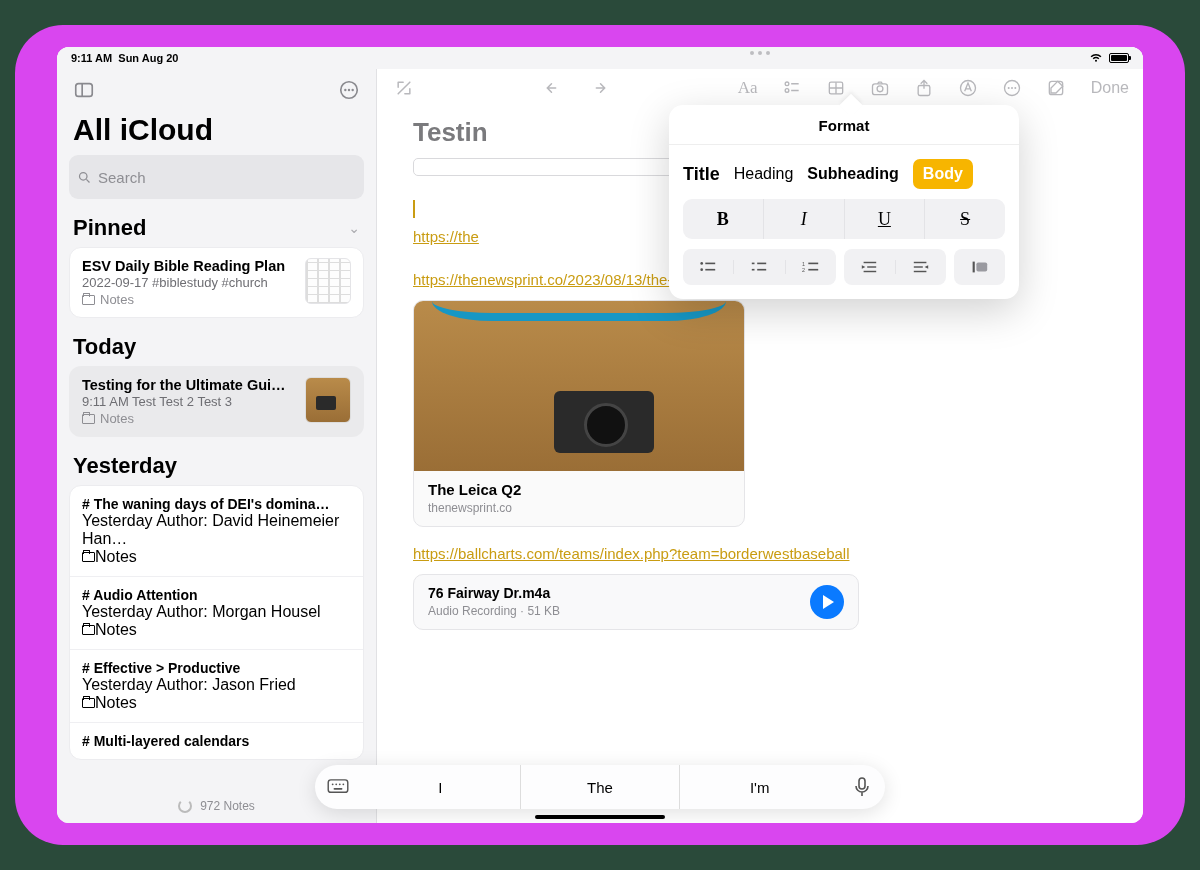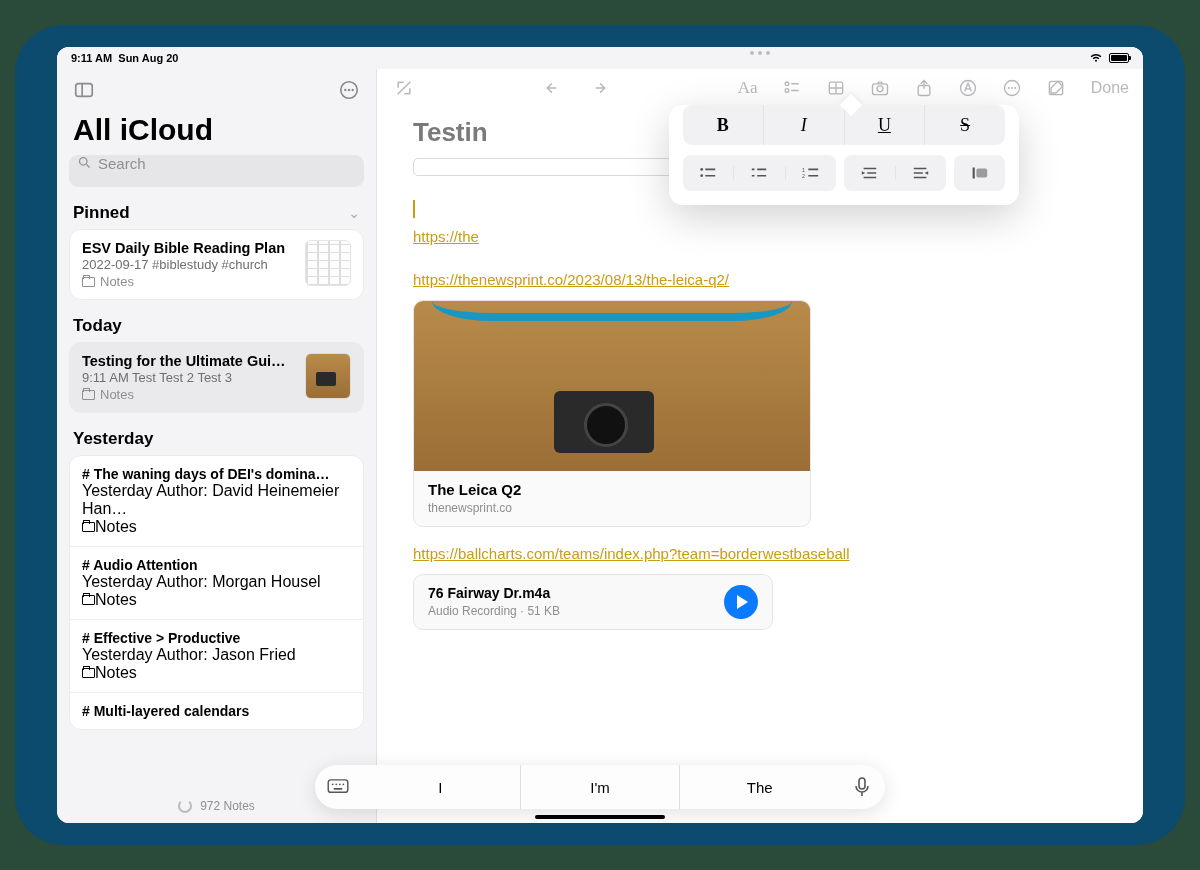--- a/index.html
+++ b/index.html
@@ -16,21 +16,21 @@
 *{box-sizing:border-box;margin:0;padding:0;}
 body{
   background:#2a4a3a;
   font-family:-apple-system,BlinkMacSystemFont,"Helvetica Neue",sans-serif;
   color:var(--text);
   width:1200px;height:870px;overflow:hidden;
   display:flex;align-items:center;justify-content:center;
 }
 
 .ipad{
-  width:1170px;height:820px;background:#0c4a6e;border-radius:48px;
+  width:1170px;height:820px;background:#d946ef;border-radius:48px;
   padding:22px 42px;position:relative;
 }
 .screen{
   width:100%;height:100%;background:var(--bg-editor);border-radius:12px;
   overflow:hidden;position:relative;display:flex;
 }
 
 .status{
   position:absolute;top:0;left:0;right:0;height:22px;
   background:var(--bg-sidebar);
@@ -48,25 +48,25 @@
 
 .sidebar{
   width:320px;background:var(--bg-sidebar);padding-top:22px;
   display:flex;flex-direction:column;border-right:1px solid #e1e1e4;
 }
 .sidebar-top{display:flex;align-items:center;padding:8px 14px;gap:10px;}
 .icon-btn{width:26px;height:26px;display:flex;align-items:center;justify-content:center;color:#8a8a8f;}
 .spacer{flex:1;}
 .title{font-size:30px;font-weight:800;padding:2px 16px 8px;}
 .search{
-  margin:0 12px 10px;background:#e6e6e9;border-radius:9px;height:32px;
-  display:flex;align-items:flex-start;padding:0 8px;color:#8e8e93;gap:6px;font-size:15px;
+  margin:0 12px 10px;background:#e6e6e9;border-radius:9px;height:44px;
+  display:flex;align-items:center;padding:0 8px;color:#8e8e93;gap:6px;font-size:15px;
 }
 .section{padding:6px 16px 4px;display:flex;align-items:center;}
-.section h3{font-size:17px;font-weight:700;}
+.section h3{font-size:22px;font-weight:700;}
 .chev{margin-left:auto;color:#acacb0;font-size:14px;transform:rotate(0deg);}
 .card{
   margin:2px 12px 10px;background:#fff;border-radius:12px;padding:10px 12px;
   border:1px solid #ececef;
 }
 .card.sel{background:var(--sel);border-color:transparent;}
 .card h4{font-size:14.5px;font-weight:700;white-space:nowrap;overflow:hidden;text-overflow:ellipsis;}
 .card .meta{font-size:13px;color:#6e6e73;white-space:nowrap;overflow:hidden;text-overflow:ellipsis;margin-top:1px;}
 .card .loc{font-size:13px;color:#8e8e93;display:flex;align-items:center;gap:5px;margin-top:2px;}
 .card.withthumb{display:flex;gap:10px;}
@@ -92,31 +92,31 @@
 .tbtn{width:26px;height:26px;display:flex;align-items:center;justify-content:center;color:#b8b8bc;}
 .done{margin-left:4px;color:#b8b8bc;font-size:16px;}
 .content{padding:10px 36px;}
 .content h1{font-size:26px;font-weight:800;color:#7a7a7d;margin-bottom:10px;}
 .tbl{border:1px solid #d9d9dc;border-radius:5px;width:420px;display:flex;margin-bottom:18px;}
 .tbl .cell{flex:1;padding:8px 10px;font-size:16px;color:#6f6f72;}
 .tbl .cell+.cell{border-left:1px solid #d9d9dc;}
 .cursor{display:inline-block;width:2px;height:18px;background:var(--link);margin:6px 0 2px;}
 a.link{color:var(--link);text-decoration:underline;font-size:15px;display:inline-block;margin:4px 0;}
 .preview{
-  margin:8px 0 14px;border:1px solid #e5e5e8;border-radius:10px;width:398px;overflow:hidden;background:#fafafa;
+  margin:8px 0 14px;border:1px solid #e5e5e8;border-radius:10px;width:332px;overflow:hidden;background:#fafafa;
 }
 .preview .img{height:170px;background:linear-gradient(#b98b4a,#9a6e36);position:relative;}
 .preview .img .strap{position:absolute;top:0;left:18px;right:18px;height:20px;border-bottom:8px solid #1797c4;border-radius:0 0 120px 120px/0 0 40px 40px;}
 .preview .img .cam{position:absolute;left:140px;top:90px;width:100px;height:62px;background:#2a2a2a;border-radius:6px;}
 .preview .img .cam::after{content:"";position:absolute;left:30px;top:12px;width:38px;height:38px;border-radius:50%;background:#111;border:3px solid #444;}
 .preview .cap{padding:10px 14px;}
 .preview .cap h5{font-size:15px;font-weight:700;}
 .preview .cap span{font-size:12px;color:#8e8e93;}
 .audio{
-  margin:8px 0;width:360px;border:1px solid #e5e5e8;border-radius:10px;padding:10px 14px;
+  margin:8px 0;width:446px;border:1px solid #e5e5e8;border-radius:10px;padding:10px 14px;
   display:flex;align-items:center;gap:16px;background:#f9f9fa;
 }
 .audio .info{flex:1;}
 .audio h5{font-size:14px;font-weight:700;}
 .audio span{font-size:12px;color:#8e8e93;}
 .playbtn{width:34px;height:34px;border-radius:50%;background:#0a7aff;display:flex;align-items:center;justify-content:center;}
 .playbtn::after{content:"";border-left:11px solid #fff;border-top:7px solid transparent;border-bottom:7px solid transparent;margin-left:3px;}
 
 .popover{
   position:absolute;top:58px;left:50%;transform:translateX(-26%);
@@ -374,20 +374,27 @@
         <div class="info">
           <h5>76 Fairway Dr.m4a</h5>
           <span>Audio Recording · 51 KB</span>
         </div>
         <div class="playbtn"></div>
       </div>
     </div>
 
     <div class="popover">
       <div class="pop-arrow"></div>
+      <div class="hdr">Format</div>
+      <div class="styles">
+        <span class="s title">Title</span>
+        <span class="s">Heading</span>
+        <span class="s" style="font-weight:600;">Subheading</span>
+        <span class="s body">Body</span>
+      </div>
       <div class="seg">
         <div class="b bold">B</div>
         <div class="b ital">I</div>
         <div class="b und">U</div>
         <div class="b strk">S</div>
       </div>
       <div class="row2">
         <div class="mini group">
           <div class="m">
                 <svg viewBox="0 0 20 14">
@@ -449,22 +456,22 @@
             <rect x="1" y="1" width="22" height="14" rx="3" fill="none" stroke="#555" stroke-width="1.6"></rect>
             <circle cx="6" cy="6" r="1" fill="#555"></circle>
             <circle cx="10" cy="6" r="1" fill="#555"></circle>
             <circle cx="14" cy="6" r="1" fill="#555"></circle>
             <circle cx="18" cy="6" r="1" fill="#555"></circle>
             <rect x="7" y="10" width="10" height="2" rx="1" fill="#555"></rect>
           </svg>
     </div>
     <div class="sugs">
       <div class="sug">I</div>
+      <div class="sug">The</div>
       <div class="sug">I'm</div>
-      <div class="sug">The</div>
     </div>
     <div class="sugbtn">
       <svg width="14" height="20" viewBox="0 0 14 20">
             <rect x="4" y="1" width="6" height="11" rx="3" fill="none" stroke="#555" stroke-width="1.6"></rect>
             <path d="M1 9a6 6 0 0012 0M7 15v4" fill="none" stroke="#555" stroke-width="1.6"></path>
           </svg>
     </div>
   </div>
   <div class="home-ind"></div>
 

